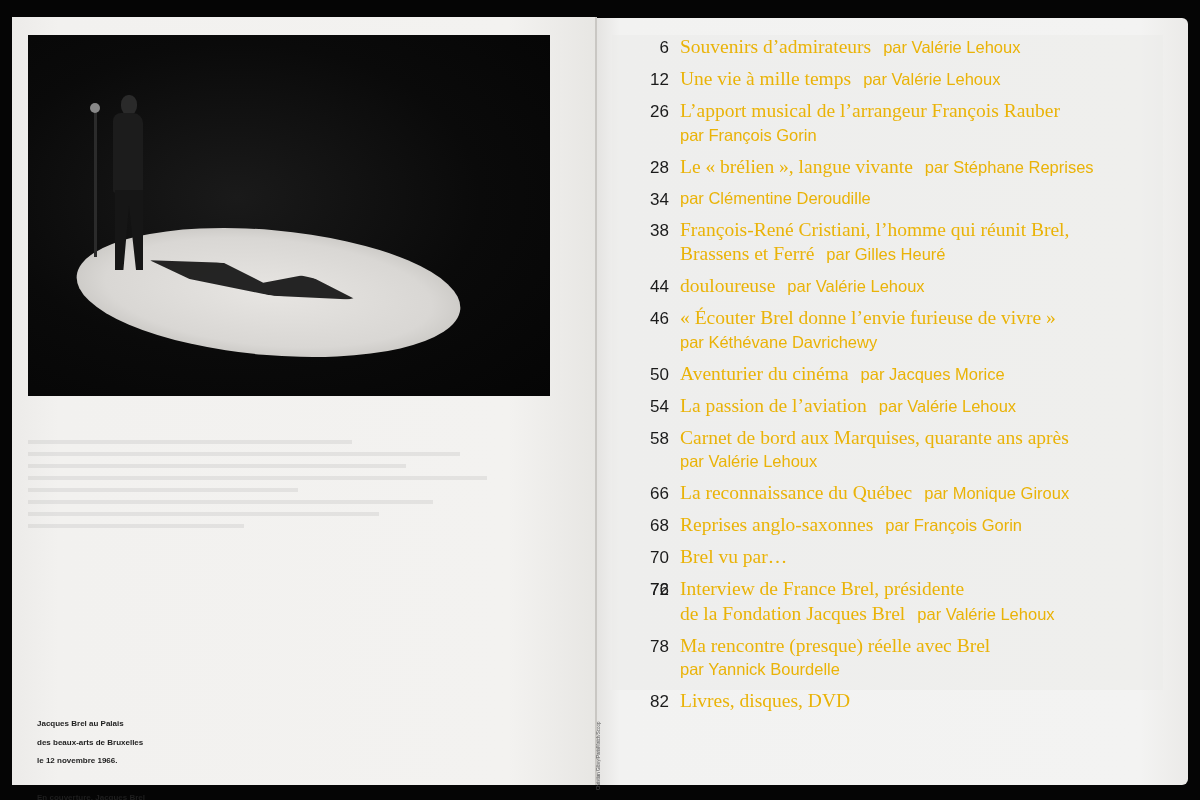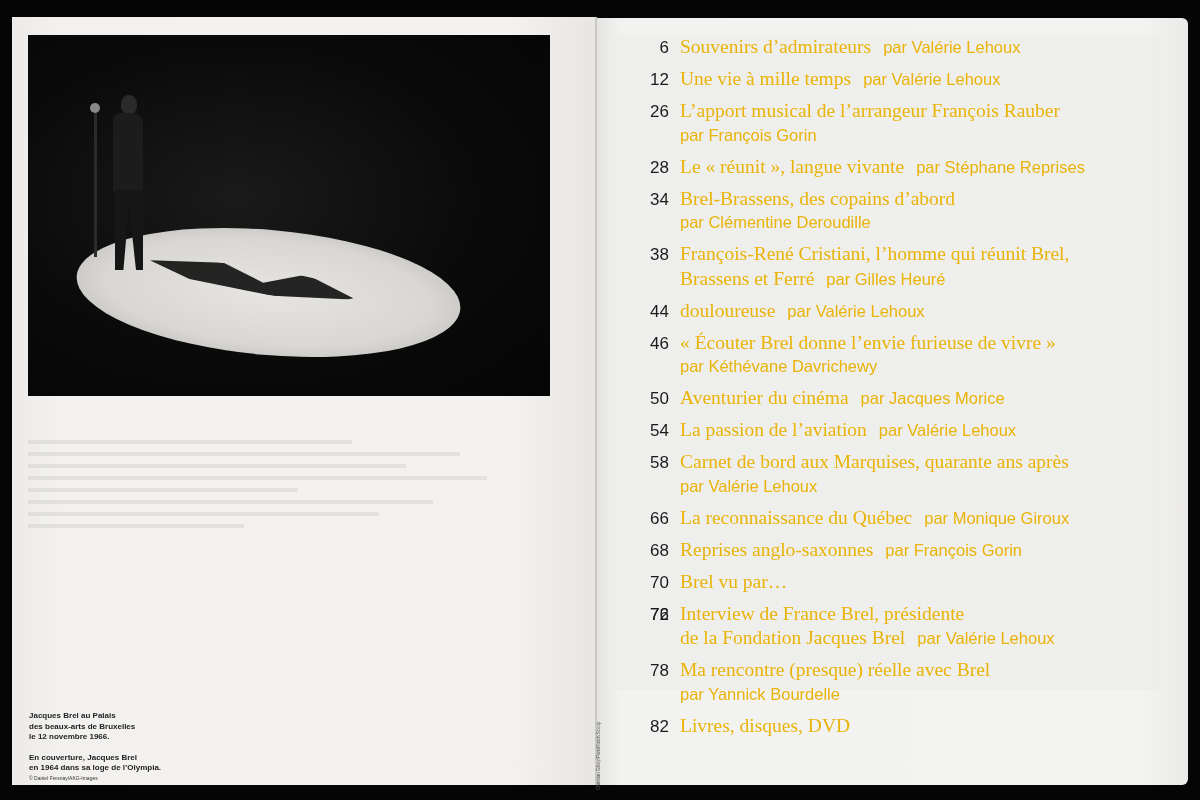--- a/index.html
+++ b/index.html
@@ -45,21 +45,21 @@
   }
   .figure .head { position:absolute; left:18px; top:0; width:16px; height:20px; border-radius:45%; background:#2a2a2a; }
   .figure .body { position:absolute; left:10px; top:18px; width:30px; height:80px; background:#1c1c1c; border-radius:8px 10px 3px 3px; }
   .figure .legs { position:absolute; left:12px; top:95px; width:28px; height:80px; background:#161616; clip-path:polygon(0 0,100% 0,100% 100%,75% 100%,50% 20%,30% 100%,0 100%); }
   .mic { position:absolute; left:66px; top:72px; width:3px; height:150px; background:#2b2b2b; }
   .mic-head { position:absolute; left:62px; top:68px; width:10px; height:10px; border-radius:50%; background:#888; }
   .caption {
     position:absolute; left:17px; top:694px; width:200px;
     font-size:8px; line-height:10.5px; font-weight:bold; color:#1e1e1e;
   }
-  .caption p { margin:0; }
+  .caption p { margin:8px; }
   .caption .gap { height:10px; }
   .caption .credit { font-size:5px; line-height:9px; font-weight:normal; color:#333; }
   .vert-credit {
     position:absolute; left:596px; top:690px; width:10px; height:100px;
     font-size:4.5px; color:#555; writing-mode:vertical-rl; transform:rotate(180deg);
   }
   .toc {
     position:absolute; left:612px; top:35px; width:560px;
   }
   .toc-entry { position:relative; padding-left:68px; margin-bottom:7.5px; }
@@ -124,25 +124,24 @@
       <span class="toc-num">12</span>
       <span class="toc-line"><span class="serif">Une vie à mille temps</span><span class="gap-space"></span><span class="sans">par Valérie Lehoux</span></span>
     </div>
     <div class="toc-entry">
       <span class="toc-num">26</span>
       <span class="toc-line"><span class="serif">L’apport musical de l’arrangeur François Rauber</span></span>
       <span class="toc-line"><span class="sans">par François Gorin</span></span>
     </div>
     <div class="toc-entry">
       <span class="toc-num">28</span>
-      <span class="toc-line"><span class="serif">Le « réunit », langue vivante</span><span class="gap-space"></span><span class="sans">par Stéphane Reprises</span></span>
+      <span class="toc-line"><span class="serif">Le « brélien », langue vivante</span><span class="gap-space"></span><span class="sans">par Stéphane Reprises</span></span>
     </div>
     <div class="toc-entry">
       <span class="toc-num">34</span>
-      <span class="toc-line"><span class="serif">Brel-Brassens, des copains d’abord</span></span>
       <span class="toc-line"><span class="sans">par Clémentine Deroudille</span></span>
     </div>
     <div class="toc-entry">
       <span class="toc-num">38</span>
       <span class="toc-line"><span class="serif">François-René Cristiani, l’homme qui réunit Brel,</span></span>
       <span class="toc-line"><span class="serif">Brassens et Ferré</span><span class="gap-space"></span><span class="sans">par Gilles Heuré</span></span>
     </div>
     <div class="toc-entry">
       <span class="toc-num">44</span>
       <span class="toc-line"><span class="serif">douloureuse</span><span class="gap-space"></span><span class="sans">par Valérie Lehoux</span></span>

